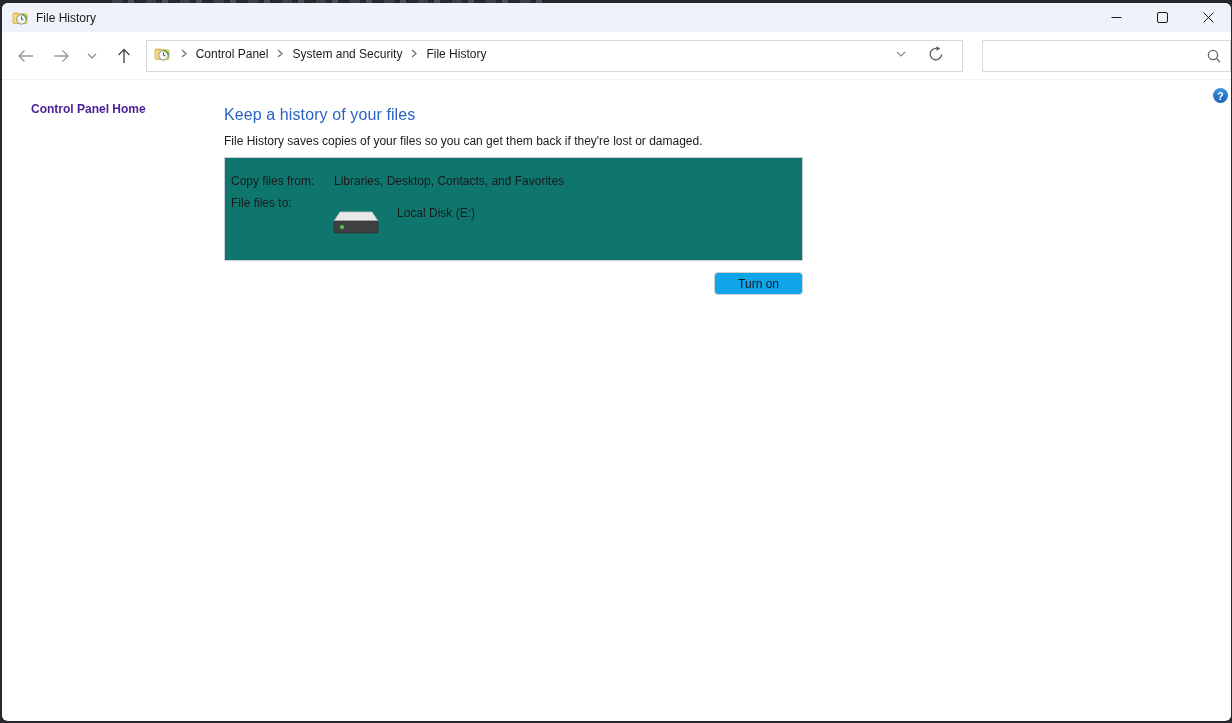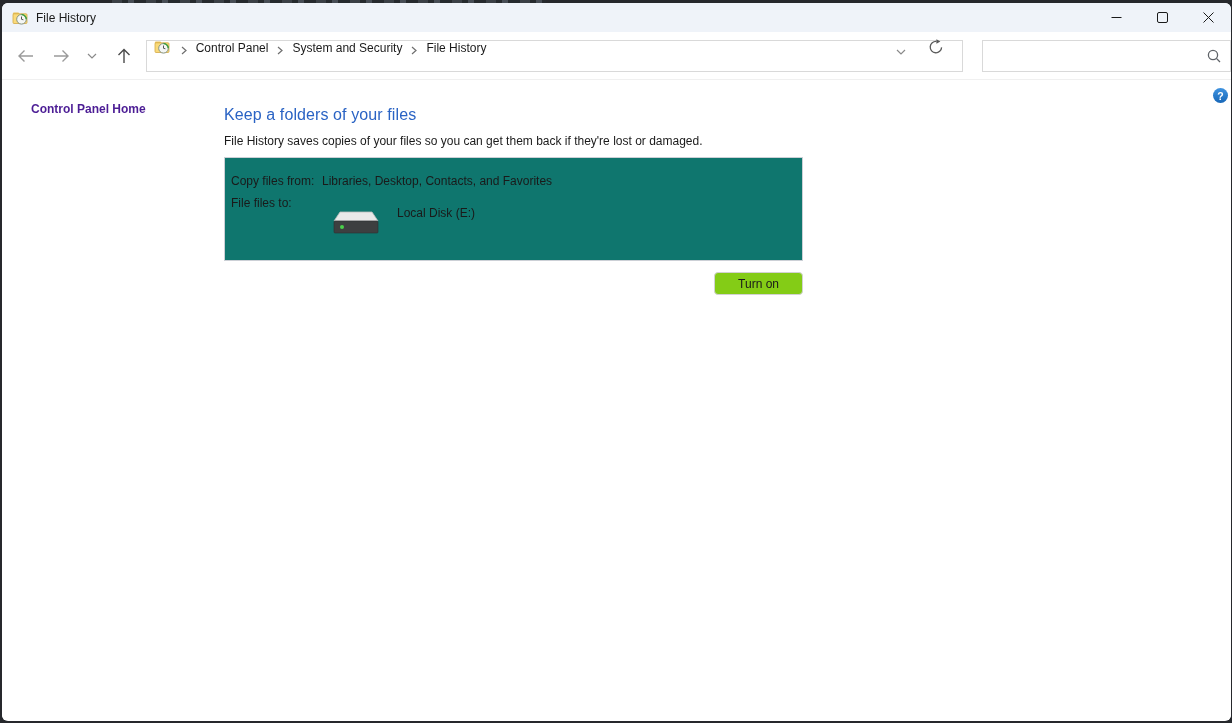--- a/index.html
+++ b/index.html
@@ -21,21 +21,21 @@
 
   
   .navbar { height:48px; display:flex; align-items:center; background:#fff; border-bottom:1px solid #f0f0f0; padding-left:12px; }
   .nav-arrow { width:24px; height:30px; display:flex; align-items:center; justify-content:center; }
   .nav-arrow.back { margin-left:0; }
   .nav-arrow.fwd { margin-left:12px; }
   .nav-arrow.hist { margin-left:6px; }
   .nav-arrow.up { margin-left:8px; }
 
   .addressbar { margin-left:10px; width:820px; height:32px; border:1px solid #d9d9d9; background:#fff;
-    display:flex; align-items:flex-end; padding:0 6px 16px 7px; }
+    display:flex; align-items:center; padding:0 6px 4px 7px; }
   .addressbar .bc-icon { width:16px; height:16px; margin-right:4px; }
   .bc-sep { display:flex; align-items:center; padding:0 7px; }
   .bc-item { padding:0 2px; color:#1a1a1a; white-space:nowrap; }
   .addressbar .spacer { flex:1; }
   .addr-dd { padding:0 16px; display:flex; align-items:center; }
   .addr-refresh { padding:0 12px 0 6px; display:flex; align-items:center; }
 
   .searchbox { margin-left:19px; width:250px; height:32px; border:1px solid #d9d9d9; background:#fff;
     display:flex; align-items:center; }
   .searchbox input { flex:1; border:none; outline:none; height:100%; padding-left:9px; font-family:"Liberation Sans",sans-serif; font-size:12px; background:transparent; }
@@ -61,26 +61,26 @@
   .page-desc { margin-top:10px; font-size:12px; color:#1a1a1a; }
 
   .panel { margin-top:9px; width:579px; border:1px solid #ccd0d6; }
   .panel-header { height:28px; display:flex; align-items:center; border-bottom:1px solid #ccd0d6; background:#fff; }
   .panel-header .grip { width:20px; height:100%; background:linear-gradient(180deg,#d2d2d2 0%,#a9a9a9 55%,#8f8f8f 100%); border-right:1px solid #bdbdbd; }
   .panel-title { margin-left:9px; font-size:15px; color:#2140c8; }
   .panel-body { position:relative; height:102px; background:#0f766e; }
   .pb-label { position:absolute; left:6px; color:#1a1a1a; }
   .pb-label.from { top:16px; }
   .pb-label.to { top:38px; }
-  .pb-value-from { position:absolute; left:97px; top:16px; color:#1a1a1a; }
+  .pb-value-from { position:absolute; left:109px; top:16px; color:#1a1a1a; }
   .drive-icon { position:absolute; left:108px; top:47px; }
   .pb-drive-name { position:absolute; left:172px; top:48px; color:#1a1a1a; }
 
   .btn-row { width:579px; display:flex; justify-content:flex-end; margin-top:11px; }
-  .turn-on-btn { min-width:74px; height:23px; background:#84cc16; border:1px solid #d2d2d2; border-radius:4px;
+  .turn-on-btn { min-width:74px; height:23px; background:#0ea5e9; border:1px solid #d2d2d2; border-radius:4px;
     font-family:"Liberation Sans",sans-serif; font-size:12px; color:#1a1a1a; padding:0 23px; cursor:pointer; }
 
   .help-btn { position:absolute; top:8px; right:3px; width:15px; height:15px; border-radius:50%;
     background:linear-gradient(180deg,#3f93e0,#1767b8); color:#fff; font-size:10.5px; font-weight:bold;
     display:flex; align-items:center; justify-content:center; cursor:pointer; }
 </style>
 </head>
 <body>
 
 <div class="top-artifact"></div>
@@ -188,21 +188,21 @@
     </div>
   </div>
 
   <div class="content">
 
     <div class="sidebar">
       <div class="side-home">Control Panel Home</div>
     </div>
 
     <div class="main">
-      <div class="page-heading">Keep a folders of your files</div>
+      <div class="page-heading">Keep a history of your files</div>
       <div class="page-desc">File History saves copies of your files so you can get them back if they're lost or damaged.</div>
 
       <div class="panel">
         <div class="panel-body">
           <span class="pb-label from">Copy files from:</span>
           <span class="pb-value-from">Libraries, Desktop, Contacts, and Favorites</span>
           <span class="pb-label to">File files to:</span>
           <svg class="drive-icon" width="46" height="30" viewBox="0 0 46 30">
             <polygon points="7,7 39,7 45,16 1,16" fill="#e9e9e9" stroke="#bcbcbc" stroke-width="0.8"></polygon>
             <rect x="1" y="16" width="44" height="12" rx="1" fill="#3d3f40" stroke="#2e2f30" stroke-width="0.6"></rect>

